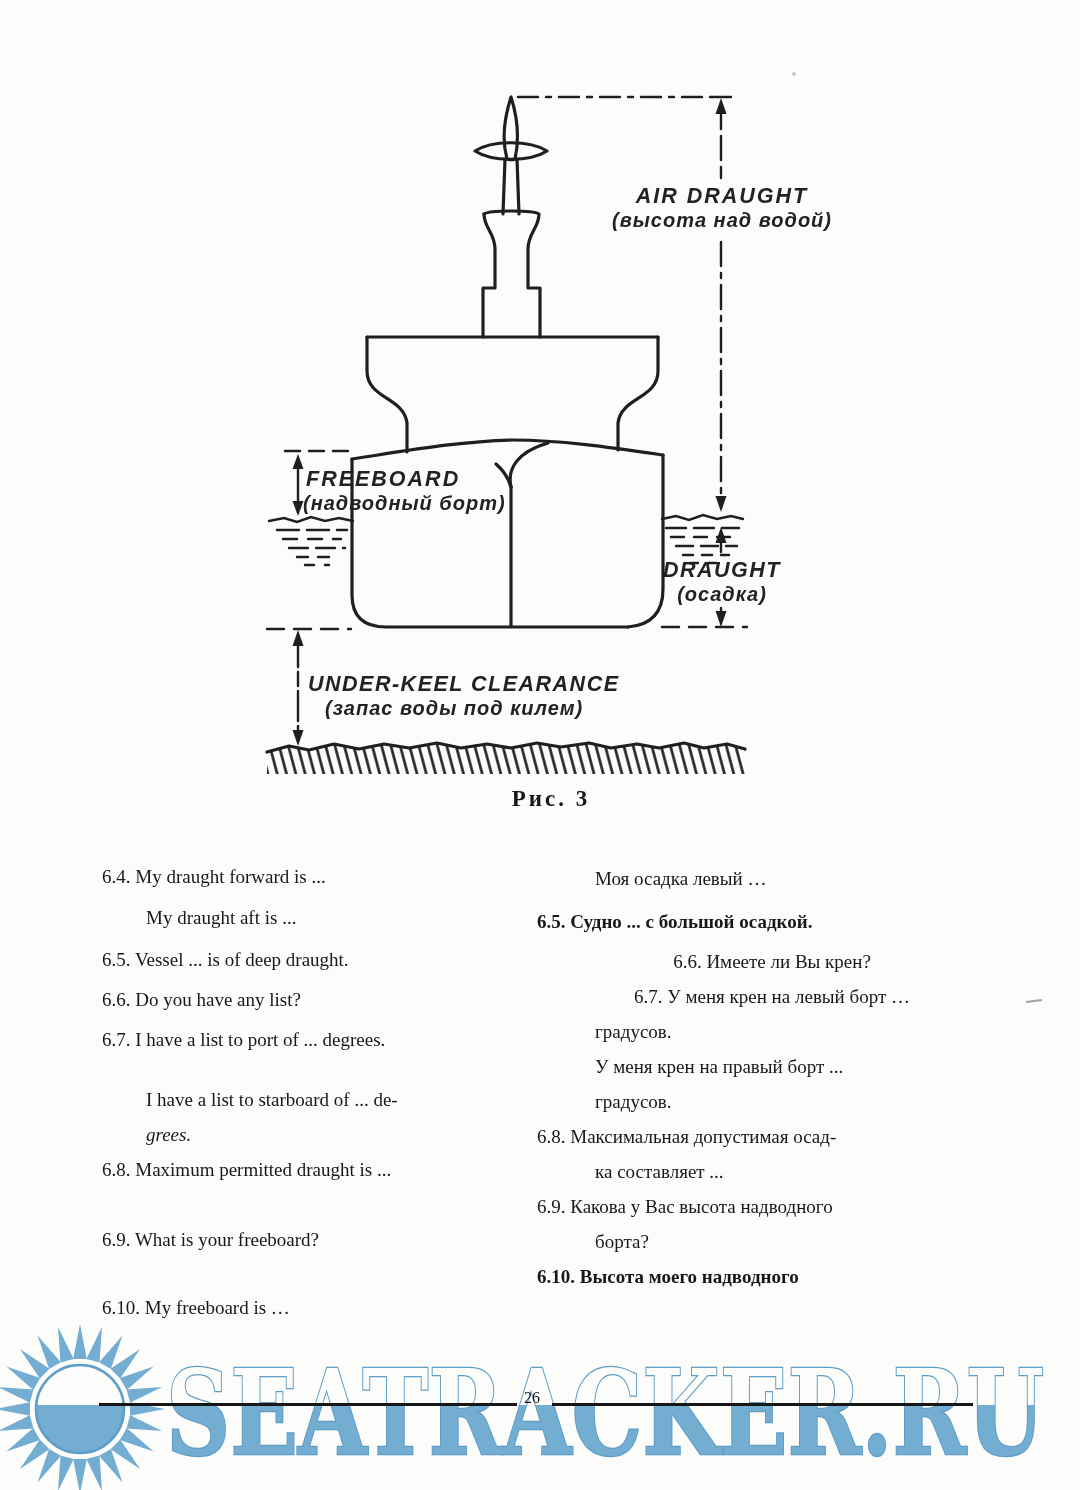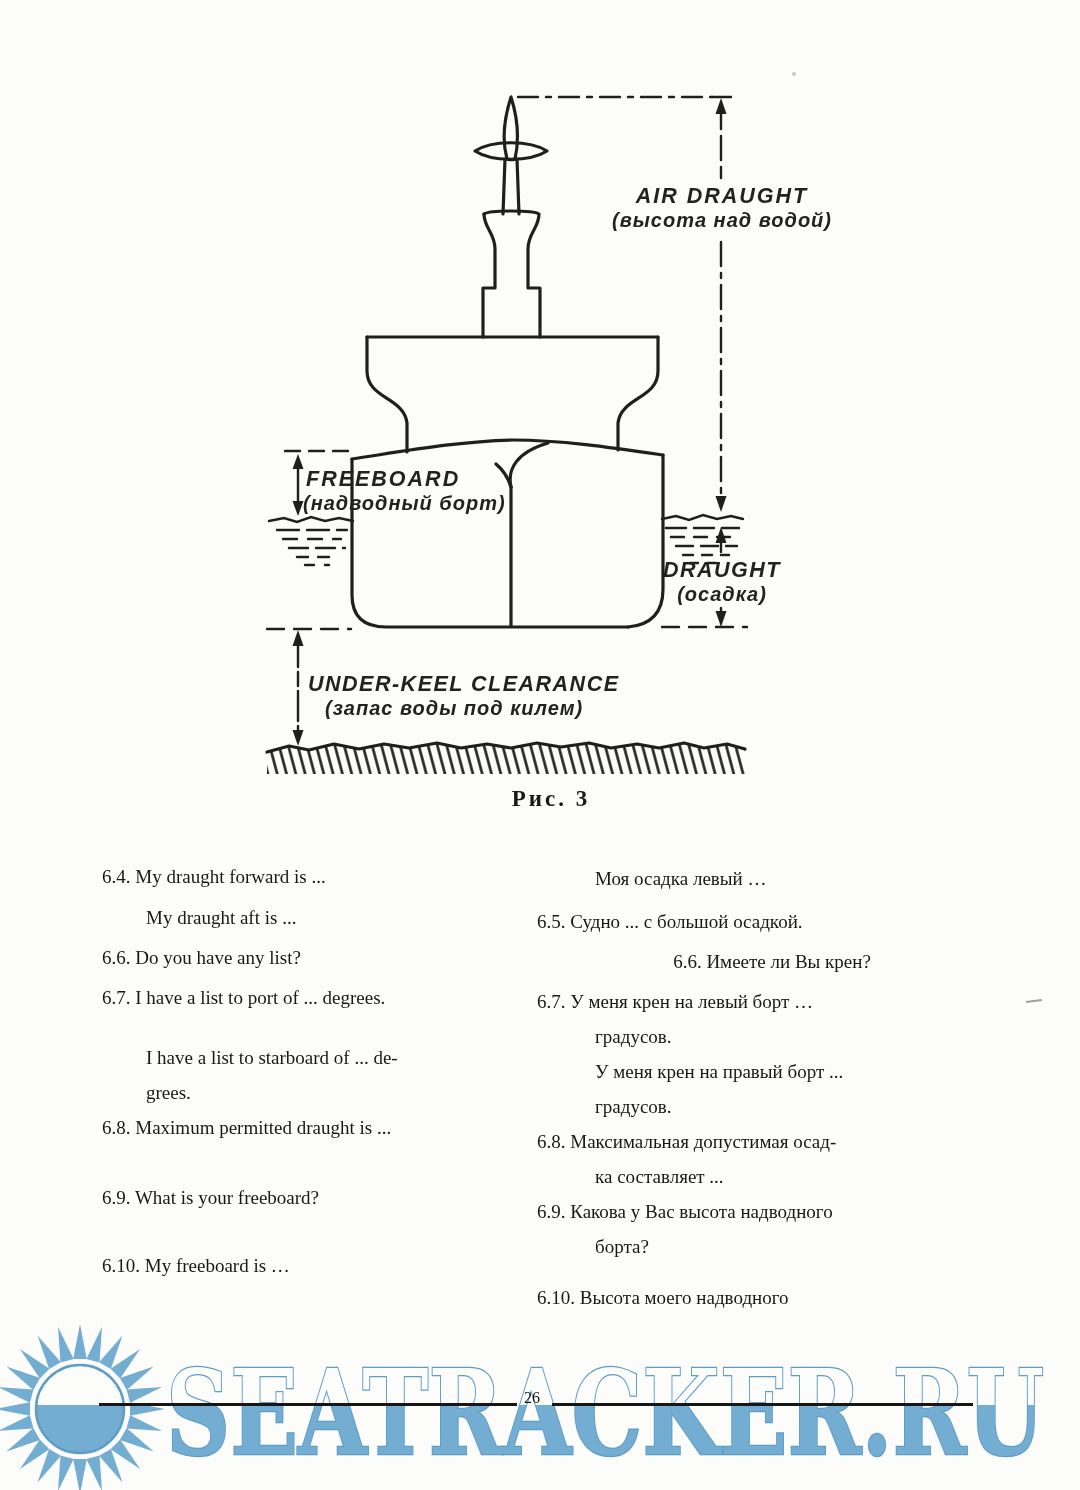--- a/index.html
+++ b/index.html
@@ -134,41 +134,42 @@
   <text class="dlbl dlbl-ru" x="722" y="601" text-anchor="middle">(осадка)</text>
   <text class="dlbl" x="308" y="691" style="letter-spacing:1.5px">UNDER-KEEL CLEARANCE</text>
   <text class="dlbl dlbl-ru" x="325" y="715">(запас воды под килем)</text>
 </svg>
 
 <div class="caption">Рис. 3</div>
 
 <div class="col col-left">
     <div class="pline" style="margin-top: 4px;">6.4. My draught forward is ...</div>
     <div class="pline indent" style="margin-top: 6px;">My draught aft is ...</div>
+    <div class="pline" style="margin-top: 7px;">6.5. Vessel ... is of deep draught.</div>
     <div class="pline" style="margin-top: 5px;">6.6. Do you have any list?</div>
     <div class="pline" style="margin-top: 5px;">6.7. I have a list to port of ... degrees.</div>
     <div class="pline indent" style="margin-top: 25px;">I have a list to starboard of ... de-</div>
-    <div class="pline indent" style="margin-top: 0px;">grees.</div>
+    <div class="pline indent" style="margin-top: 0px; font-style: italic;">grees.</div>
     <div class="pline" style="margin-top: 0px;">6.8. Maximum permitted draught is ...</div>
     <div class="pline" style="margin-top: 35px;">6.9. What is your freeboard?</div>
     <div class="pline" style="margin-top: 33px;">6.10. My freeboard is …</div>
   </div>
 <div class="col col-right">
     <div class="pline indent" style="margin-top: 6px;">Моя осадка левый …</div>
-    <div class="pline" style="margin-top: 8px;">6.5. Судно ... с большой осадкой.</div>
+    <div class="pline" style="margin-top: 8px; font-weight: bold;">6.5. Судно ... с большой осадкой.</div>
     <div class="pline" style="margin-top: 5px; text-align: center;">6.6. Имеете ли Вы крен?</div>
-    <div class="pline" style="margin-top: 5px;">6.7. У меня крен на левый борт …</div>
+    <div class="pline" style=" text-align: center;">6.7. У меня крен на левый борт …</div>
     <div class="pline indent" style="margin-top: 0px;">градусов.</div>
     <div class="pline indent" style="margin-top: 0px;">У меня крен на правый борт ...</div>
     <div class="pline indent" style="margin-top: 0px;">градусов.</div>
     <div class="pline" style="margin-top: 0px;">6.8. Максимальная допустимая осад-</div>
     <div class="pline indent" style="margin-top: 0px;">ка составляет ...</div>
     <div class="pline" style="margin-top: 0px;">6.9. Какова у Вас высота надводного</div>
     <div class="pline indent" style="margin-top: 0px;">борта?</div>
-    <div class="pline" style="margin-top: 16px;">6.10. Высота моего надводного</div>
+    <div class="pline" style="margin-top: 0px; font-weight: bold;">6.10. Высота моего надводного</div>
   </div>
 
 <svg class="watermark" width="1080" height="165" viewBox="0 0 1080 165">
   <defs>
     <linearGradient id="wmg" x1="0" y1="0" x2="0" y2="165" gradientUnits="userSpaceOnUse">
       <stop offset="0" stop-color="#fcfcfa"></stop>
       <stop offset="0.4848" stop-color="#fcfcfa"></stop>
       <stop offset="0.4848" stop-color="#74add2"></stop>
       <stop offset="1" stop-color="#74add2"></stop>
     </linearGradient>

